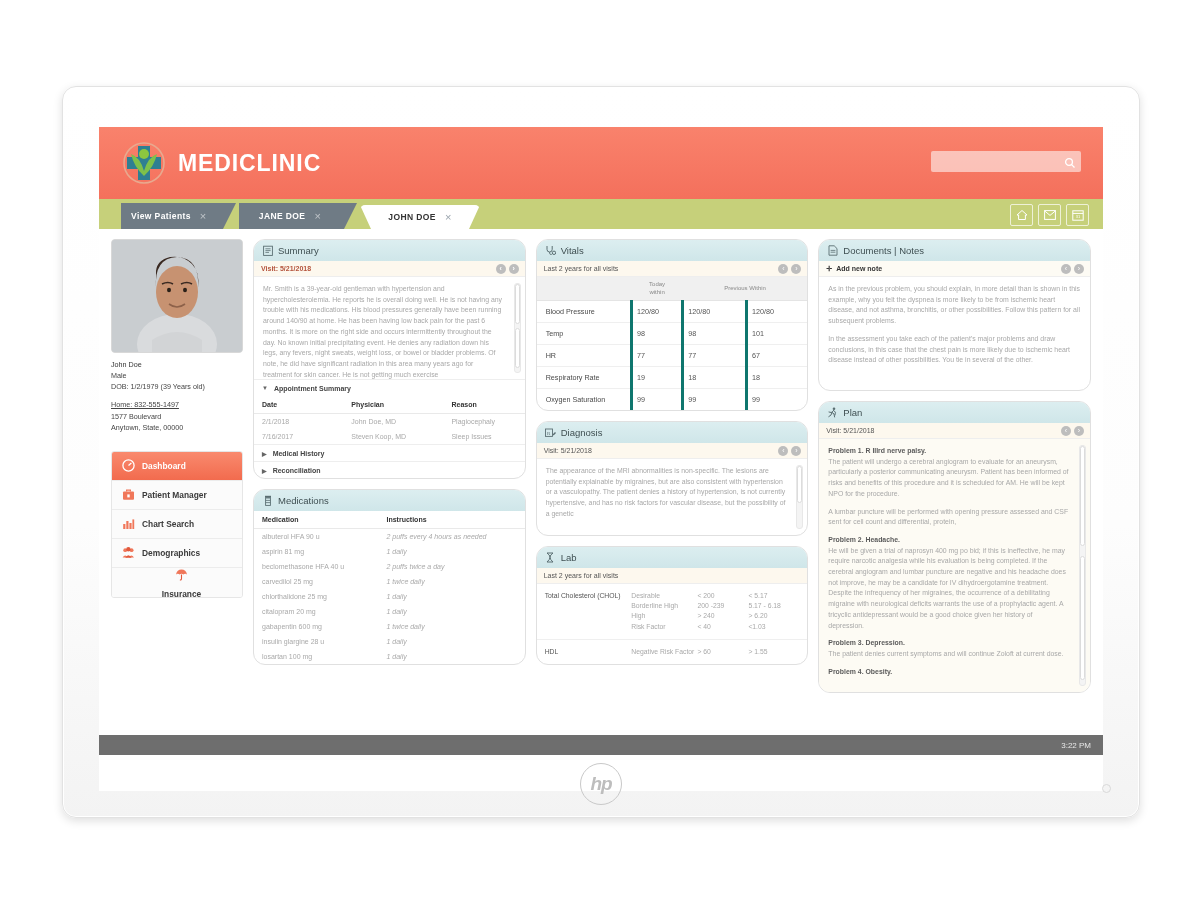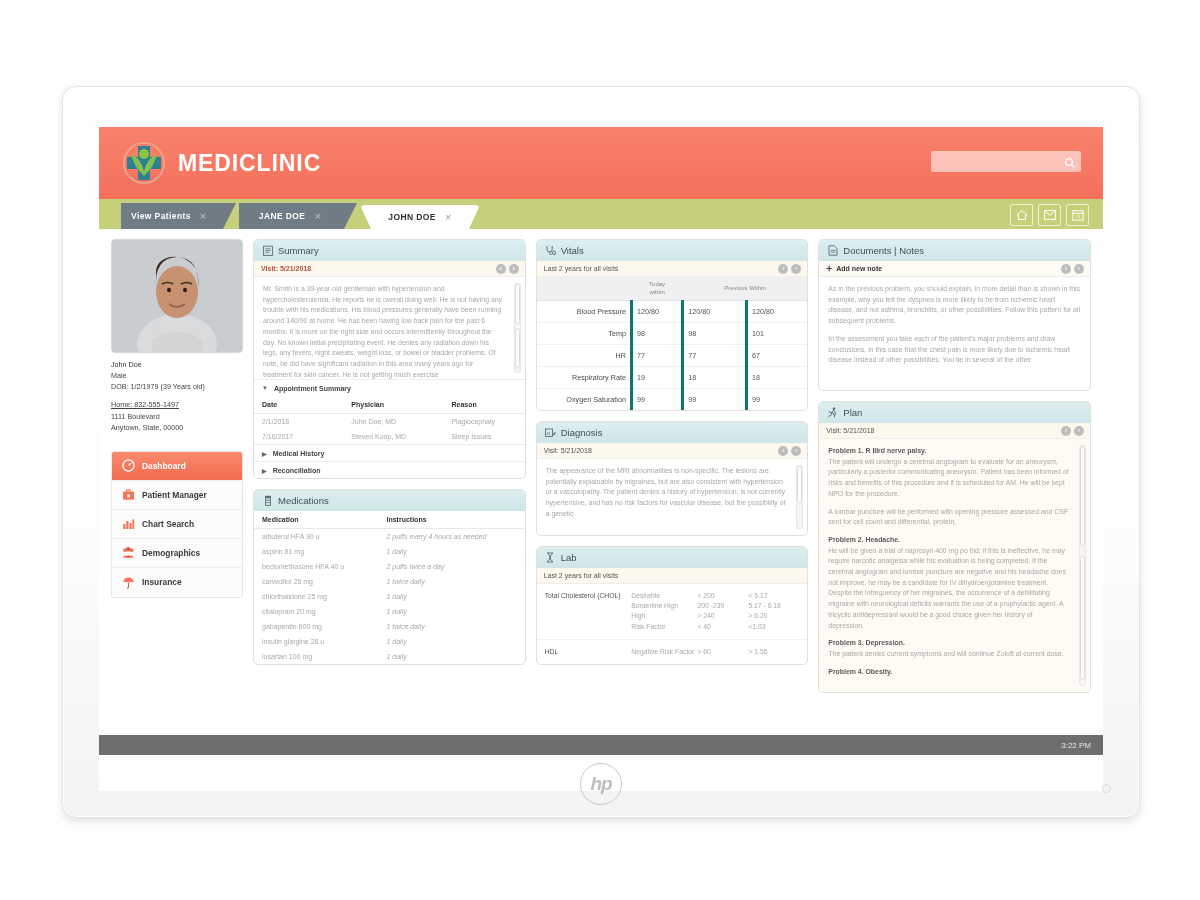--- a/index.html
+++ b/index.html
@@ -56,27 +56,27 @@
   #sidebar{width:132px;flex:none;}
   #avatar{width:132px;height:114px;border:1px solid #d8d8d8;border-radius:4px;
     background:#c9cdd0;overflow:hidden;position:relative;box-sizing:border-box;}
   .patient-block{font-size:7.2px;color:#444;line-height:1.55;margin-top:6px;}
   .patient-block .nm{color:#333;}
   .addr{margin-top:7px;text-decoration:underline;}
   #navlist{margin-top:18px;border:1px solid #e6e6e6;border-radius:3px;overflow:hidden;}
   .navitem{height:29px;display:flex;align-items:center;gap:7px;padding-left:9px;
     font-size:8.4px;font-weight:bold;color:#3b3b3b;background:#fbfbfb;
     border-bottom:1px solid #ececec;box-sizing:border-box;}
-  .navitem:last-child{border-bottom:0;}
+  .navitem:last-child{border-bottom:0;flex-direction:column;}
   .navitem.active{background:linear-gradient(180deg,#f98a6e 0%,#f26b4e 100%);color:#fff;}
   .navicon{width:14px;height:14px;flex:none;display:flex;align-items:center;justify-content:center;}
 
   
   .column{flex:1;display:flex;flex-direction:column;gap:10px;min-width:0;}
-  .panel{border:1px solid #e0e0e0;border-radius:5px;background:#fff;overflow:hidden;}
+  .panel{border:1px solid #e0e0e0;border-radius:12px;background:#fff;overflow:hidden;}
   .panel-head{height:21px;background:linear-gradient(180deg,#dceef0 0%,#cfe6e9 100%);
     display:flex;align-items:center;gap:5px;padding:0 8px;box-sizing:border-box;
     font-size:9.5px;color:#3f4f52;}
   .panel-head .phicon{width:11px;height:11px;display:flex;align-items:center;justify-content:center;}
   .subbar{height:16px;background:#fdf8ee;border-bottom:1px solid #eee;
     display:flex;align-items:center;padding:0 7px;box-sizing:border-box;
     font-size:7px;color:#555;position:relative;}
   .subbar.visit{color:#b4533c;font-weight:bold;}
   .navbtns{position:absolute;right:6px;top:3px;display:flex;gap:3px;}
   .nbtn{width:10px;height:10px;border-radius:50%;background:#bdbdbd;color:#fff;
@@ -100,21 +100,21 @@
     font-size:7px;font-weight:bold;color:#444;border-top:1px solid #eee;box-sizing:border-box;}
   .caret{font-size:6px;color:#666;}
 
   
   .vtable{width:100%;border-collapse:collapse;}
   .vtable th{background:#f0f0f0;font-size:6px;color:#888;text-align:center;
     font-weight:normal;padding:4px 2px;border-bottom:1px solid #e4e4e4;line-height:1.25;}
   .vtable th.lbl{background:#f0f0f0;}
   .vtable td{font-size:7.2px;color:#555;padding:6px 4px;text-align:left;
     border-bottom:1px solid #efefef;border-left:3px solid #0f766e;}
-  .vtable td.lbl{text-align:right;padding-left:9px;color:#4a4a4a;border-left:0;}
+  .vtable td.lbl{text-align:left;padding-left:9px;color:#4a4a4a;border-left:0;}
   .vtable tr:last-child td{border-bottom:0;}
 
   
   .labrow{display:flex;padding:7px 8px;border-bottom:1px solid #efefef;font-size:6.8px;color:#a9a9a9;}
   .labrow:last-child{border-bottom:0;}
   .labname{width:34%;color:#555;line-height:1.4;}
   .labcat{width:26%;line-height:1.5;}
   .labv1{width:20%;line-height:1.5;}
   .labv2{width:20%;line-height:1.5;}
 
@@ -202,21 +202,21 @@
             <ellipse cx="73" cy="50" rx="2" ry="2.3" fill="#2a2018"></ellipse>
             <path d="M57 64 q8 6 16 0" fill="none" stroke="#8d6149" stroke-width="1.6"></path>
             <path d="M50 44 q6 -3 11 0 M69 44 q6 -3 11 0" fill="none" stroke="#3a2a22" stroke-width="1.6"></path>
           </svg>
         </div>
         <div class="patient-block">
           <div class="nm">John Doe</div>
           <div>Male</div>
           <div>DOB: 1/2/1979 (39 Years old)</div>
           <div class="addr">Home: 832-555-1497</div>
-          <div>1111 Boulevard</div>
+          <div>1577 Boulevard</div>
           <div>Anytown, State, 00000</div>
         </div>
         <div id="navlist">
           <div class="navitem active">
             <span class="navicon">
               <svg width="13" height="13" viewBox="0 0 13 13">
                   <circle cx="6.5" cy="6.5" r="5.6" fill="none" stroke="#fff" stroke-width="1.3"></circle>
                   <line x1="6.5" y1="6.5" x2="9.4" y2="4" stroke="#fff" stroke-width="1.3"></line>
                 </svg>
             </span>

